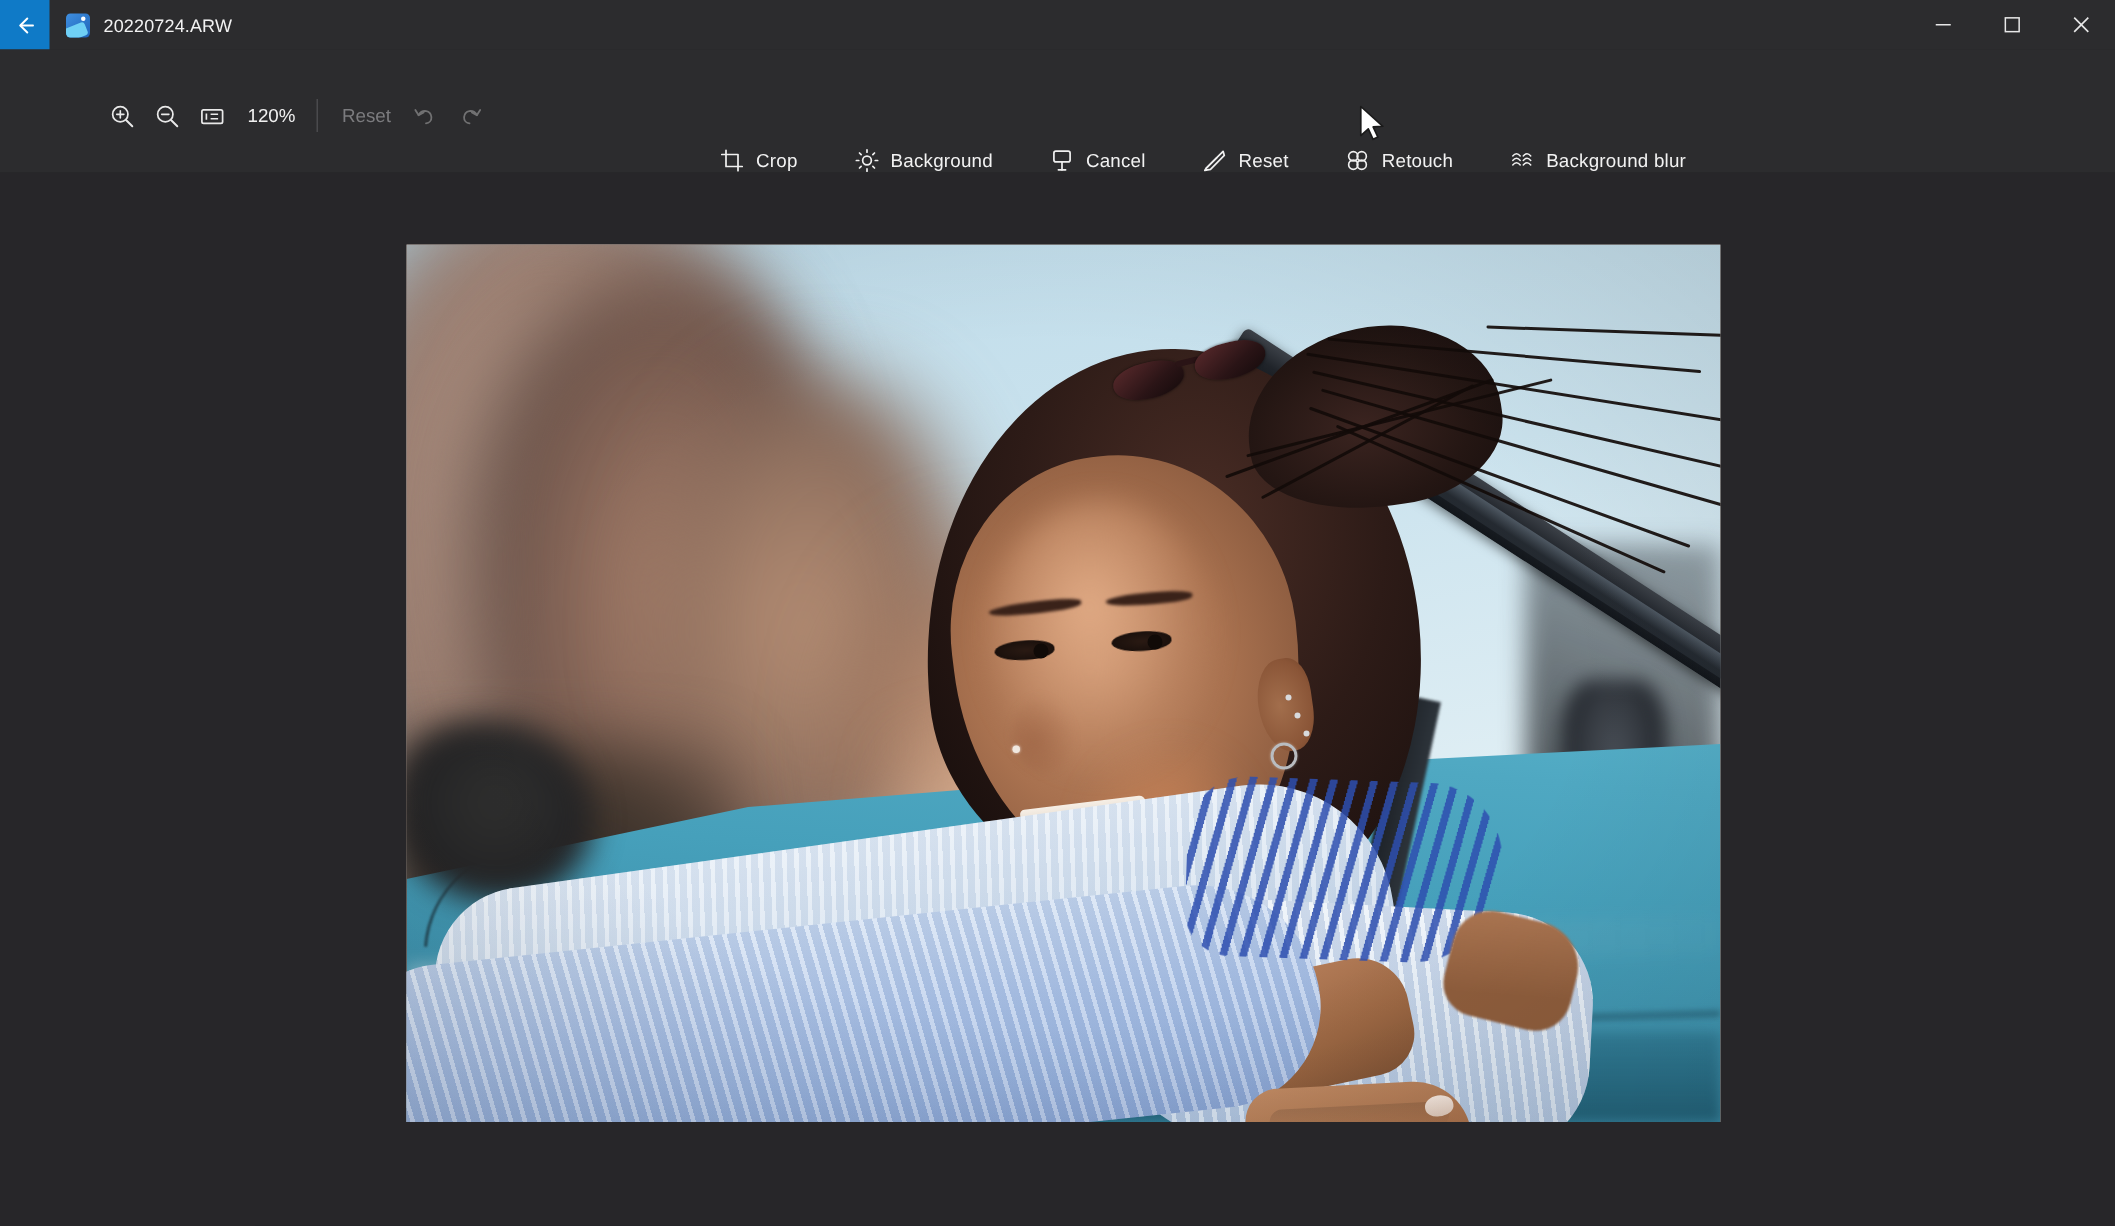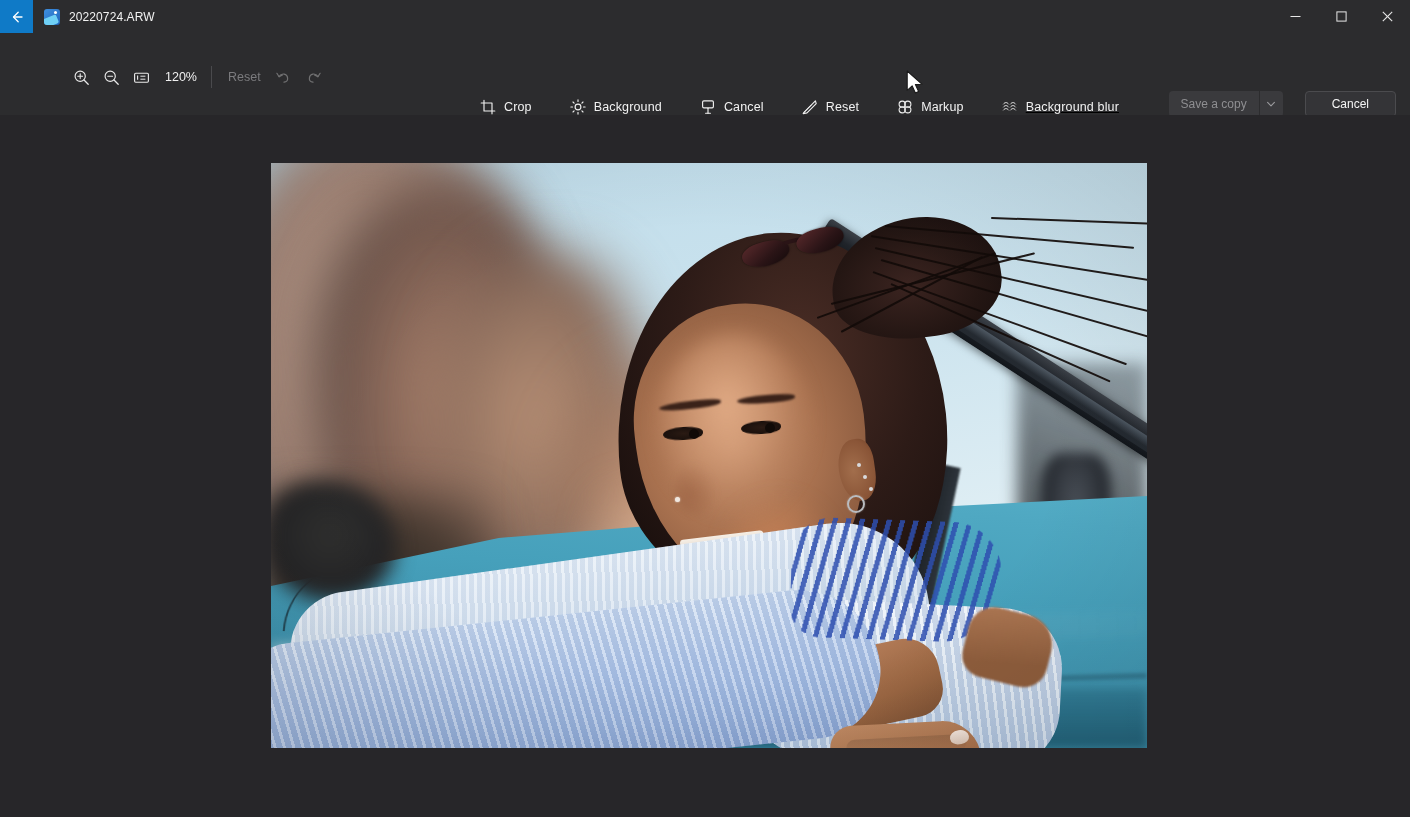--- a/index.html
+++ b/index.html
@@ -164,21 +164,21 @@
   .edit-tool {
     display: flex;
     align-items: center;
     gap: 8px;
     padding: 6px 10px;
     margin-right: 18px;
     border-radius: 4px;
     cursor: pointer;
     white-space: nowrap;
   }
-  .edit-tool:last-child { margin-right: 0; text-decoration: underline; }
+  .edit-tool:last-child { margin-right: 0; }
   .edit-tool .lbl {
     font-size: 12.5px;
     color: #f2f2f2;
     letter-spacing: 0.15px;
   }
   .edit-tool .ico {
     width: 16px; height: 16px;
     display: flex; align-items: center; justify-content: center;
     flex: 0 0 auto;
   }
@@ -876,53 +876,40 @@
 
       <div class="edit-tool">
         <span class="ico">
           <svg width="16" height="16" viewBox="0 0 16 16">
             <circle cx="5.2" cy="5.2" r="3.1" fill="none" stroke="#efefef" stroke-width="1.1"></circle>
             <circle cx="10.8" cy="5.2" r="3.1" fill="none" stroke="#efefef" stroke-width="1.1"></circle>
             <circle cx="5.2" cy="10.8" r="3.1" fill="none" stroke="#efefef" stroke-width="1.1"></circle>
             <circle cx="10.8" cy="10.8" r="3.1" fill="none" stroke="#efefef" stroke-width="1.1"></circle>
           </svg>
         </span>
-        <span class="lbl">Markup</span>
+        <span class="lbl">Retouch</span>
       </div>
 
       <div class="edit-tool">
         <span class="ico">
           <svg width="16" height="16" viewBox="0 0 16 16">
             <g stroke="#efefef" stroke-width="0.95" stroke-linecap="round" fill="none">
               <path d="M1.5 5 C3 3 5 3 6.5 5"></path>
               <path d="M1.5 8 C3 6 5 6 6.5 8"></path>
               <path d="M1.5 11 C3 9 5 9 6.5 11"></path>
               <path d="M8.5 5 C10 3 12 3 13.5 5"></path>
               <path d="M8.5 8 C10 6 12 6 13.5 8"></path>
               <path d="M8.5 11 C10 9 12 9 13.5 11"></path>
             </g>
           </svg>
         </span>
         <span class="lbl">Background blur</span>
       </div>
     </div>
 
-    <div class="right-actions">
-
-      <div class="split-button">
-        <div class="split-main">Save a copy</div>
-        <div class="split-arrow">
-          <svg width="10" height="10" viewBox="0 0 10 10">
-            <path d="M1.6 3.4 L5 6.8 L8.4 3.4" fill="none" stroke="#9a9a9d" stroke-width="1.1" stroke-linecap="round" stroke-linejoin="round"></path>
-          </svg>
-        </div>
-      </div>
-
-      <div class="cancel-button">Cancel</div>
-    </div>
   </div>
 
   <div class="canvas">
 
     <div class="photo-frame">
       <div class="photo">
 
         <div class="sky"></div>
 
         <div class="rock-a"></div>

